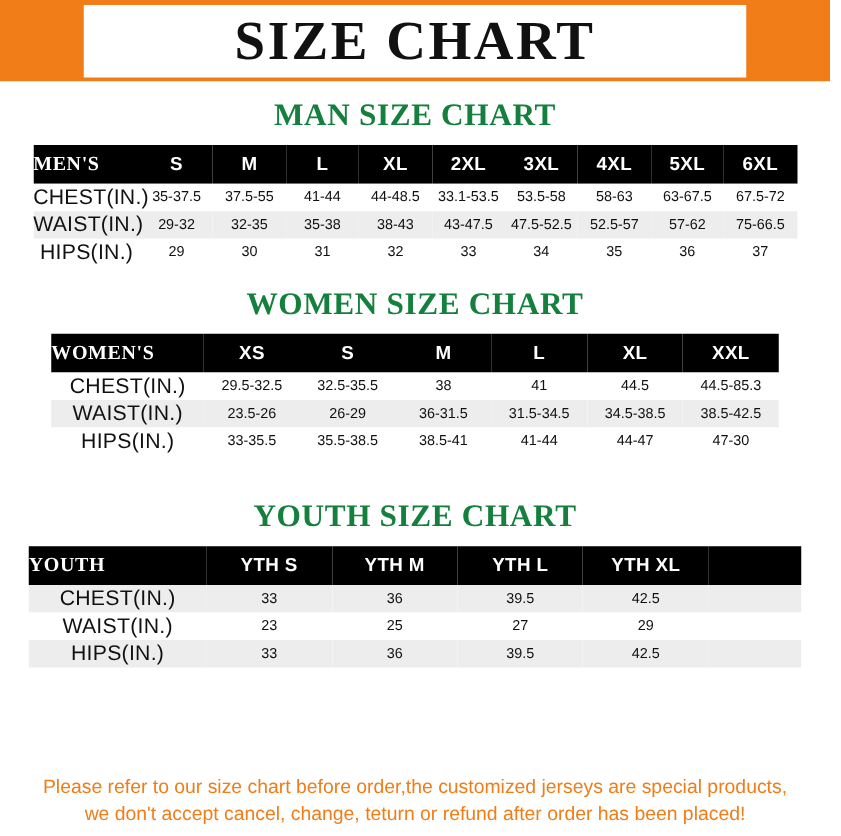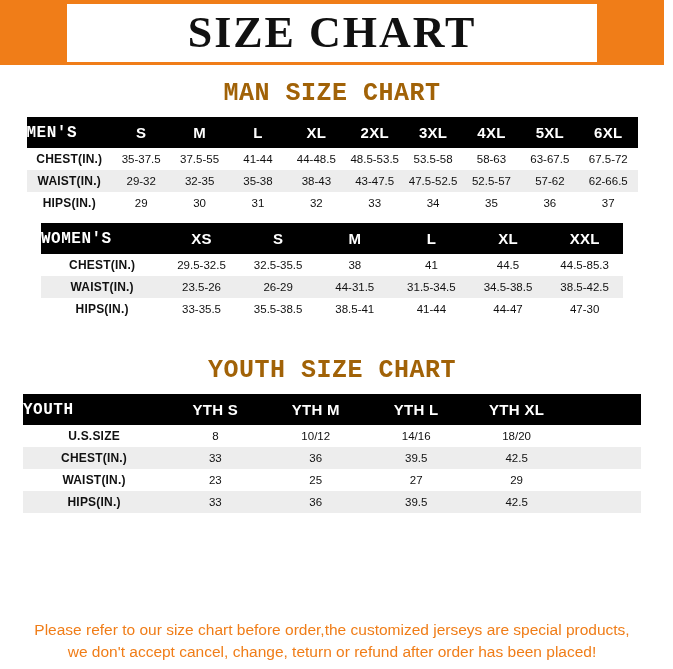--- a/index.html
+++ b/index.html
@@ -42,24 +42,24 @@
     font-family: "Liberation Serif", serif;
     font-weight: bold;
     font-size: 44px;
     letter-spacing: 2px;
     color: #111111;
     line-height: 1;
   }
   
   .section-title {
     text-align: center;
-    font-family: Liberation Mono, monospace;
+    font-family: Liberation Serif, serif;
     font-weight: bold;
     font-size: 25px;
-    color: #a16207;
+    color: #15803d;
     letter-spacing: 0.5px;
   }
   .sec-man-title { margin-top: 14px; }
   .sec-women-title { margin-top: 17px; }
   .sec-youth-title { margin-top: 36px; }
 
   
   .tbl-wrap {
     margin: 9px auto 0 auto;
     box-sizing: border-box;
@@ -84,41 +84,40 @@
   table.size-table thead th {
     height: 31px;
     font-size: 14px;
     font-weight: bold;
     letter-spacing: 0.3px;
   }
   table.size-table thead th.rowlabel {
     text-align: left;
     padding-left: 0;
     font-size: 16px;
-    font-family: Liberation Mono, monospace;
+    font-family: Liberation Serif, serif;
     letter-spacing: 0.5px;
   }
   table.size-table thead th.sizehdr {
     font-size: 15px;
   }
   
   table.size-table tbody tr {
     height: 22px;
   }
   table.size-table tbody tr.odd { background: #ffffff; }
   table.size-table tbody tr.even { background: #ededed; }
   table.size-table tbody td {
     font-size: 11.5px;
     color: #111111;
   }
   table.size-table tbody td.rowlabel {
     text-align: center;
-    font-size: 12px;
+    font-size: 17px;
     letter-spacing: 0.2px;
-    font-weight: bold;
   }
 
   
   .men-tbl   { width: 611px; }
   .women-tbl { width: 582px; }
   .youth-tbl { width: 618px; }
 
   .men-tbl tbody tr { height: 22px; }
   .women-tbl tbody tr { height: 28px; }
   .youth-tbl tbody tr { height: 33px; }
@@ -176,54 +175,55 @@
           <th class="sizehdr">6XL</th>
         </tr>
       </thead>
       <tbody>
         <tr class="odd">
           <td class="rowlabel">CHEST(IN.)</td>
           <td>35-37.5</td>
           <td>37.5-55</td>
           <td>41-44</td>
           <td>44-48.5</td>
-          <td>48.5-53.5</td>
+          <td>33.1-53.5</td>
           <td>53.5-58</td>
           <td>58-63</td>
           <td>63-67.5</td>
           <td>67.5-72</td>
         </tr>
         <tr class="even">
           <td class="rowlabel">WAIST(IN.)</td>
           <td>29-32</td>
           <td>32-35</td>
           <td>35-38</td>
           <td>38-43</td>
           <td>43-47.5</td>
           <td>47.5-52.5</td>
           <td>52.5-57</td>
           <td>57-62</td>
-          <td>62-66.5</td>
+          <td>75-66.5</td>
         </tr>
         <tr class="odd">
           <td class="rowlabel">HIPS(IN.)</td>
           <td>29</td>
           <td>30</td>
           <td>31</td>
           <td>32</td>
           <td>33</td>
           <td>34</td>
           <td>35</td>
           <td>36</td>
           <td>37</td>
         </tr>
       </tbody>
     </table>
   </div>
 
+  <div class="section-title sec-women-title">WOMEN SIZE CHART</div>
   <div class="tbl-wrap women-tbl">
     <table class="size-table">
       <thead>
         <tr>
           <th class="rowlabel" style="width:21%">WOMEN'S</th>
           <th class="sizehdr">XS</th>
           <th class="sizehdr">S</th>
           <th class="sizehdr">M</th>
           <th class="sizehdr">L</th>
           <th class="sizehdr">XL</th>
@@ -237,21 +237,21 @@
           <td>32.5-35.5</td>
           <td>38</td>
           <td>41</td>
           <td>44.5</td>
           <td>44.5-85.3</td>
         </tr>
         <tr class="even">
           <td class="rowlabel">WAIST(IN.)</td>
           <td>23.5-26</td>
           <td>26-29</td>
-          <td>44-31.5</td>
+          <td>36-31.5</td>
           <td>31.5-34.5</td>
           <td>34.5-38.5</td>
           <td>38.5-42.5</td>
         </tr>
         <tr class="odd">
           <td class="rowlabel">HIPS(IN.)</td>
           <td>33-35.5</td>
           <td>35.5-38.5</td>
           <td>38.5-41</td>
           <td>41-44</td>
@@ -269,28 +269,20 @@
         <tr>
           <th class="rowlabel" style="width:23%">YOUTH</th>
           <th class="sizehdr">YTH S</th>
           <th class="sizehdr">YTH M</th>
           <th class="sizehdr">YTH L</th>
           <th class="sizehdr">YTH XL</th>
           <th class="sizehdr" style="width:12%"></th>
         </tr>
       </thead>
       <tbody>
-        <tr class="odd">
-          <td class="rowlabel">U.S.SIZE</td>
-          <td>8</td>
-          <td>10/12</td>
-          <td>14/16</td>
-          <td>18/20</td>
-          <td></td>
-        </tr>
         <tr class="even">
           <td class="rowlabel">CHEST(IN.)</td>
           <td>33</td>
           <td>36</td>
           <td>39.5</td>
           <td>42.5</td>
           <td></td>
         </tr>
         <tr class="odd">
           <td class="rowlabel">WAIST(IN.)</td>

